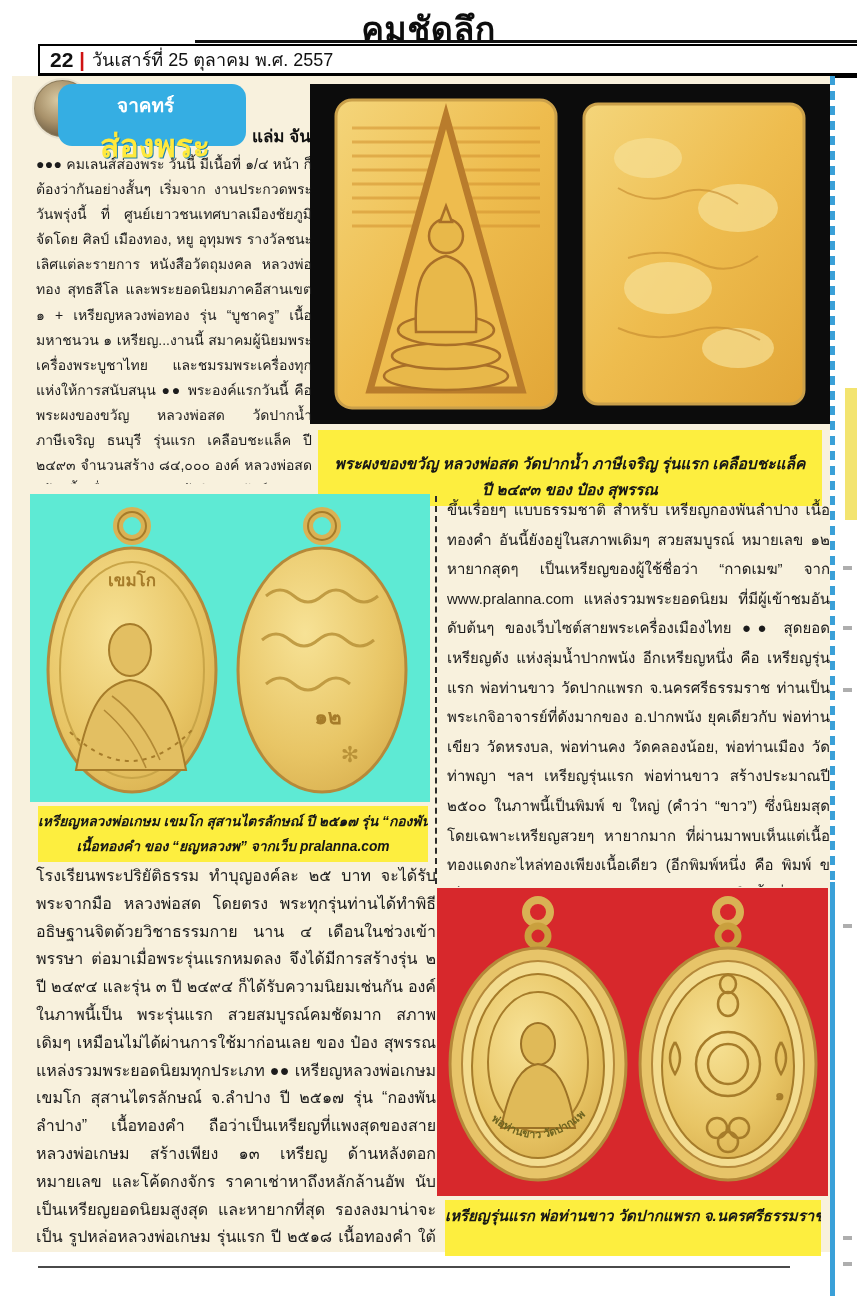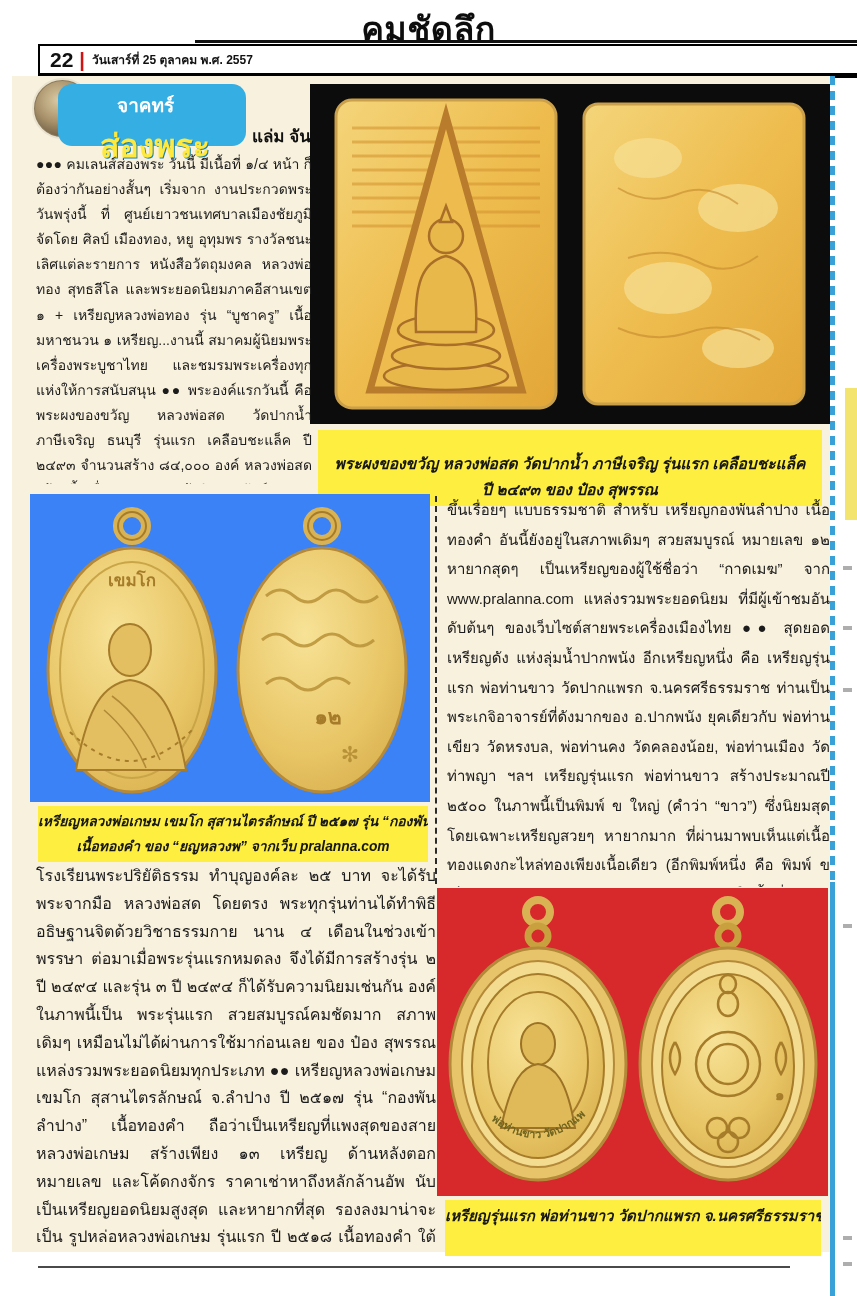--- a/index.html
+++ b/index.html
@@ -10,38 +10,38 @@
   
   .masthead{top:2px;left:0;width:100%;text-align:center;font-weight:bold;font-size:34px;
             letter-spacing:0.5px;color:#0d0d0d;font-family:Liberation Sans, sans-serif;}
   .masthead-rule{top:40px;left:195px;width:662px;height:3px;background:#111;}
 
   
   .header-bar{top:44px;left:38px;width:830px;height:27px;background:#fff;border:2px solid #000;
               border-bottom-width:5px;display:flex;align-items:center;padding-left:10px;box-sizing:content-box;}
   .page-num{font-size:21px;font-weight:bold;line-height:1;}
   .hdr-sep{color:#cf1212;font-weight:bold;font-size:20px;margin:0 7px 0 6px;line-height:1;}
-  .hdr-date{font-size:12px;font-weight:bold;line-height:1;}
+  .hdr-date{font-size:18px;font-weight:normal;line-height:1;}
 
   
   .content{left:12px;top:76px;width:818px;height:1176px;background:#f8f1dd;}
 
   
   .logo-photo{left:20px;top:2px;width:57px;height:57px;border-radius:50%;
       background:radial-gradient(circle at 42% 35%, #d9c9a2 0%, #a8916a 45%, #6b5b42 78%, #4c4030 100%);
       border:2px solid #e9e2cf;box-shadow:0 0 0 1px #8a7a5c inset;}
   .logo-box{left:46px;top:8px;width:188px;height:62px;background:#35aee3;border-radius:14px;}
   .logo-line1{left:105px;top:14px;color:#ffffff;font-weight:bold;font-size:19px;}
   .logo-line2{left:88px;top:44px;color:#ffe93c;font-weight:bold;font-size:32px;
               text-shadow:1px 1px 0 #1b7fae;}
   .logo-author{left:240px;top:46px;font-weight:bold;font-size:17px;color:#111;}
 
   
   .photo-top{left:298px;top:8px;width:520px;height:340px;background:#0c0c0c;}
-  .photo-mid{left:18px;top:418px;width:400px;height:308px;background:#3b82f6;}
+  .photo-mid{left:18px;top:418px;width:400px;height:308px;background:#5eead4;}
   .photo-bottom{left:425px;top:812px;width:391px;height:308px;background:#d7282c;}
 
   
   .caption{background:#fdee3f;font-style:italic;font-weight:bold;text-align:center;color:#161616;}
   .caption div{white-space:nowrap;overflow:hidden;}
   .cap-top{left:306px;top:354px;width:504px;height:55px;font-size:15.5px;line-height:26px;padding-top:21px;}
   .cap-mid{left:26px;top:730px;width:390px;height:53px;font-size:13.8px;line-height:25px;padding-top:3px;}
   .cap-bottom{left:433px;top:1124px;width:376px;height:53px;font-size:15px;line-height:25px;padding-top:3px;}
 
   

